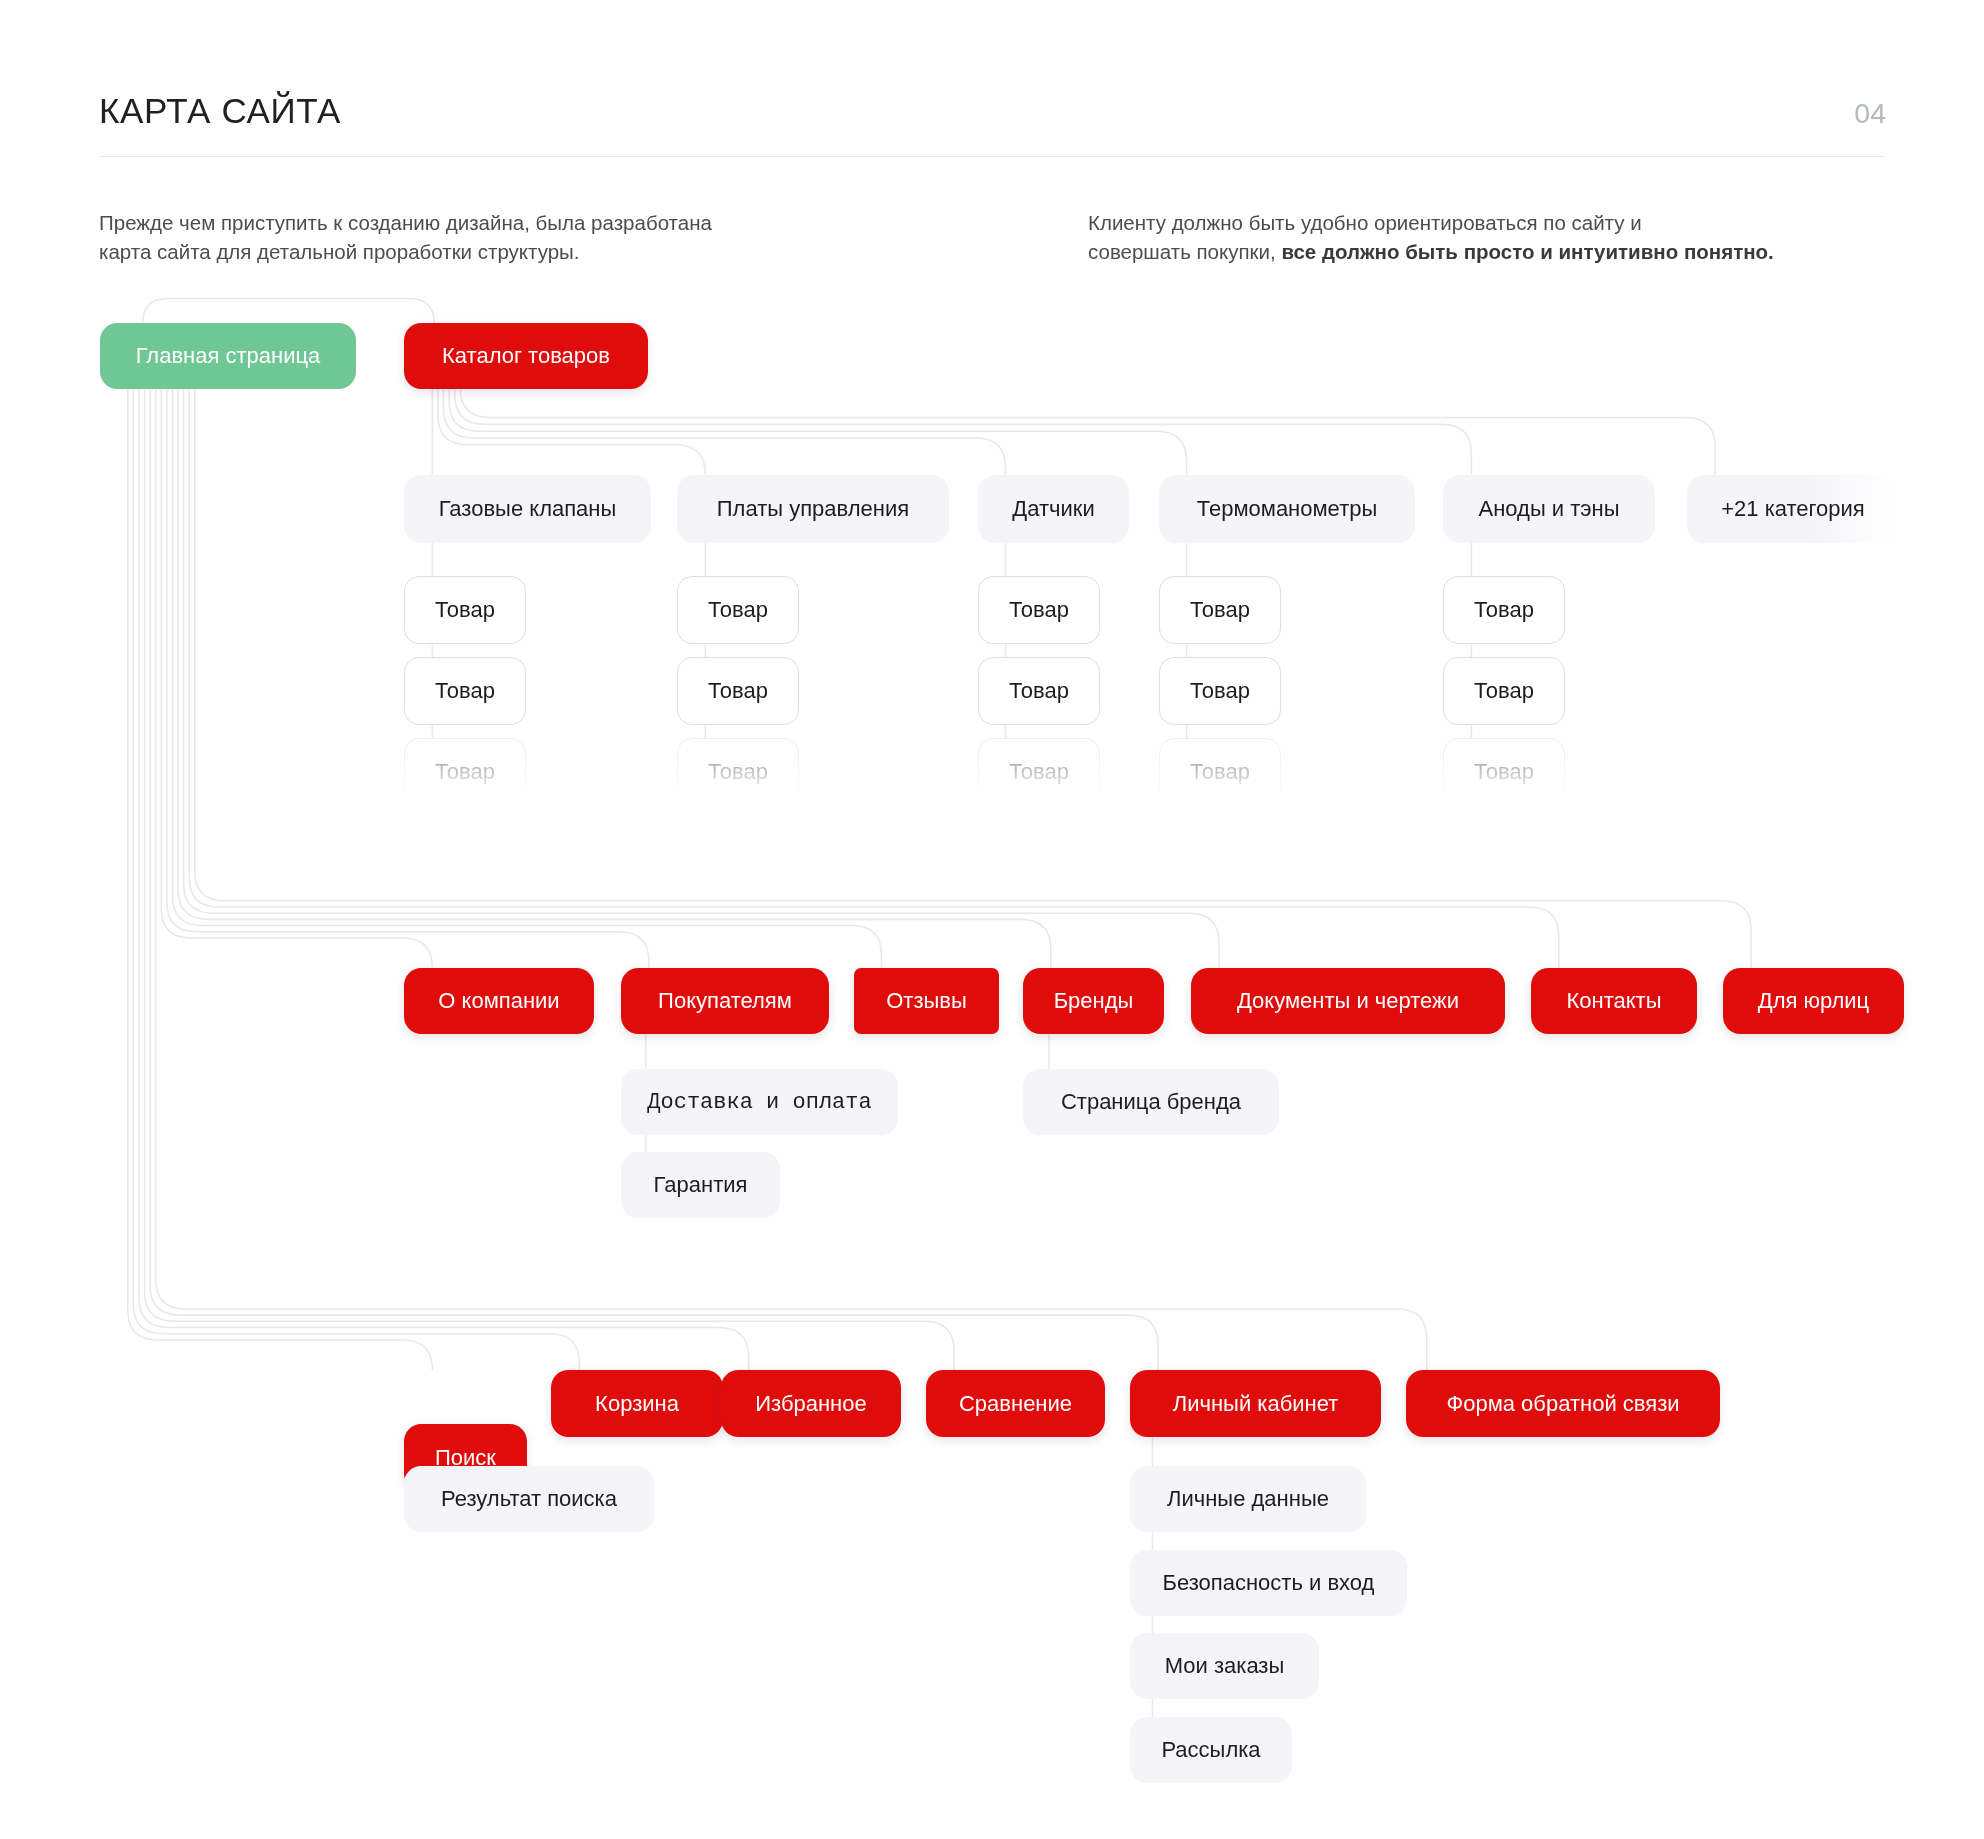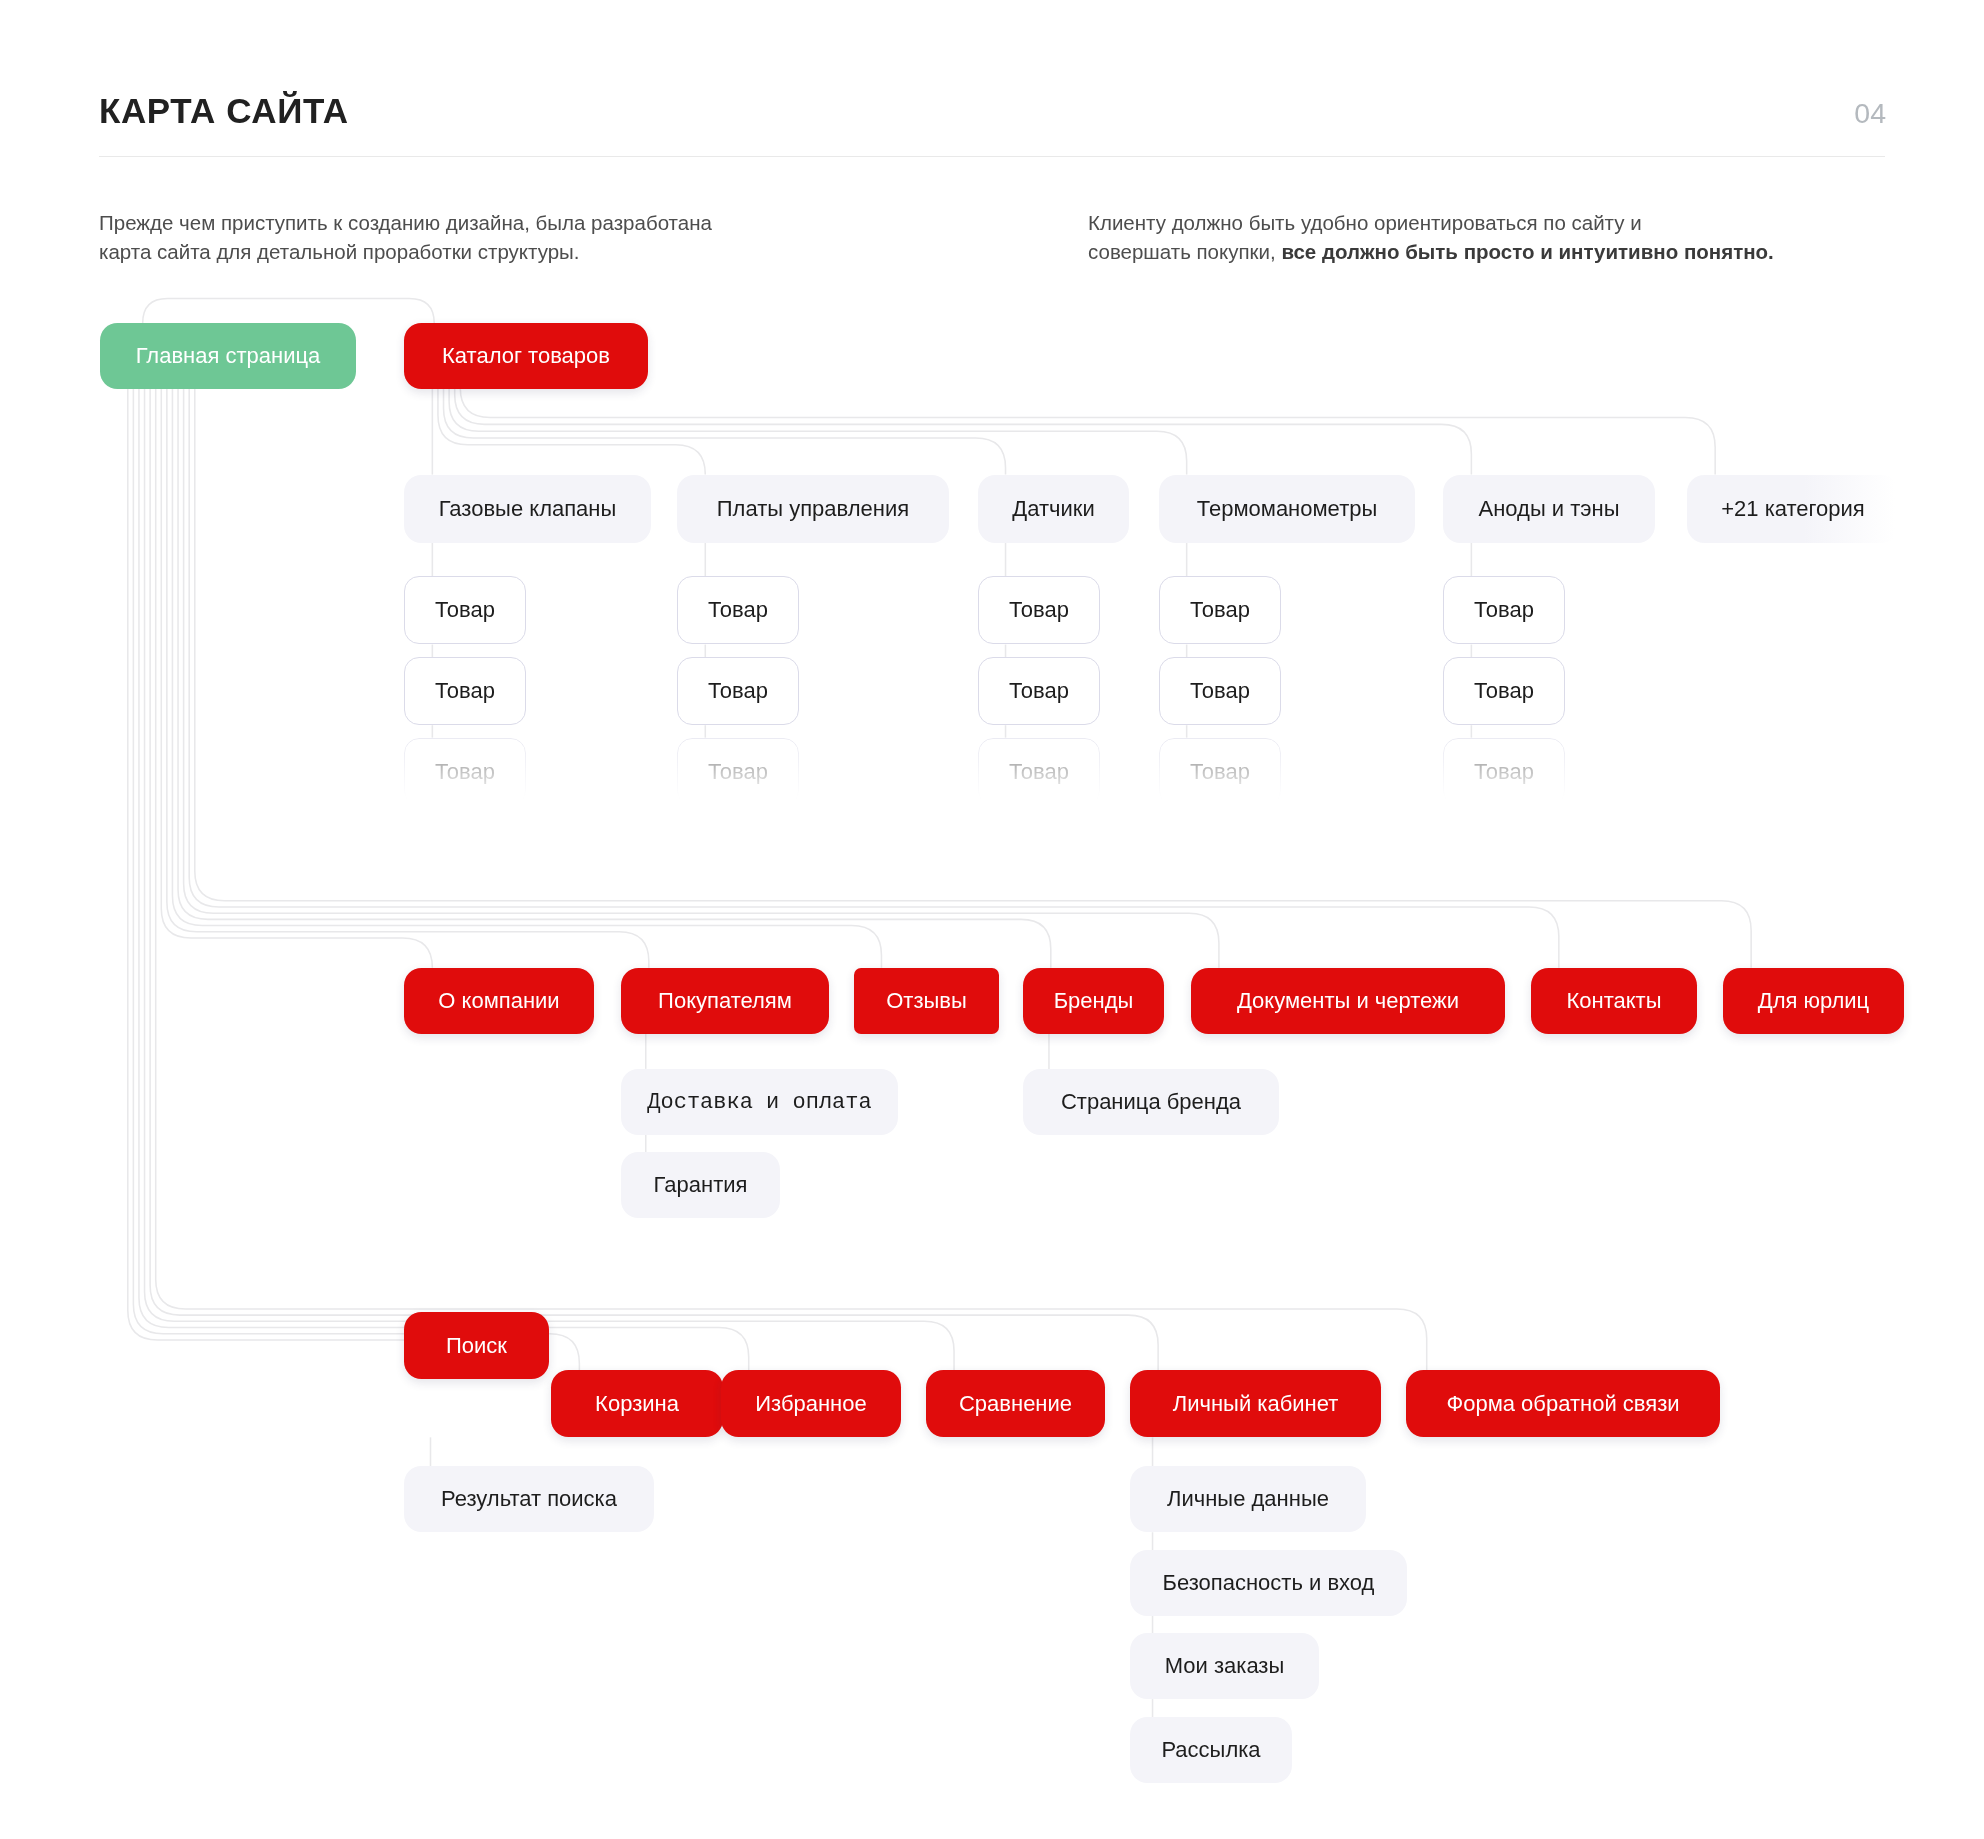--- a/index.html
+++ b/index.html
@@ -6,21 +6,21 @@
   body{
     width:1985px;height:1840px;position:relative;overflow:hidden;
     font-family:"Liberation Sans","DejaVu Sans",sans-serif;
     -webkit-font-smoothing:antialiased;
   }
   .page{position:relative;width:1985px;height:1840px;background:#fff;}
 
   
   .page-title{
     position:absolute;left:99px;top:91px;
-    font-size:35px;font-weight:700;color:#212121;letter-spacing:0.6px;
+    font-size:35px;font-weight:400;color:#212121;letter-spacing:0.6px;
   }
   .page-number{
     position:absolute;right:99px;top:97px;
     font-size:28.5px;font-weight:400;color:#b4b9be;
   }
   .header-rule{
     position:absolute;left:99px;top:156px;width:1786px;height:1.2px;
     background:#e9e9e9;
   }
   .intro{
@@ -148,21 +148,21 @@
       <div class="node red" style="left: 404px; top: 968px; width: 190px; height: 66px;">О компании</div>
       <div class="node red" style="left: 621px; top: 968px; width: 208px; height: 66px;">Покупателям</div>
       <div class="node red" style="left: 854px; top: 968px; width: 145px; height: 66px; border-radius: 7px;">Отзывы</div>
       <div class="node red" style="left: 1023px; top: 968px; width: 141px; height: 66px;">Бренды</div>
       <div class="node red" style="left: 1191px; top: 968px; width: 314px; height: 66px;">Документы и чертежи</div>
       <div class="node red" style="left: 1531px; top: 968px; width: 166px; height: 66px;">Контакты</div>
       <div class="node red" style="left: 1723px; top: 968px; width: 181px; height: 66px;">Для юрлиц</div>
       <div class="node soft" style="left: 621px; top: 1069px; width: 277px; height: 66px; font-family: Liberation Mono, monospace;">Доставка и оплата</div>
       <div class="node soft" style="left: 621px; top: 1152px; width: 159px; height: 66px;">Гарантия</div>
       <div class="node soft" style="left: 1023px; top: 1069px; width: 256px; height: 66px;">Страница бренда</div>
-      <div class="node red" style="left: 404px; top: 1312px; width: 145px; height: 67px;">Поиск</div>
+      <div class="node red" style="left: 404px; top: 1424px; width: 123px; height: 67px;">Поиск</div>
       <div class="node red" style="left: 551px; top: 1370px; width: 172px; height: 67px;">Корзина</div>
       <div class="node red" style="left: 721px; top: 1370px; width: 180px; height: 67px;">Избранное</div>
       <div class="node red" style="left: 926px; top: 1370px; width: 179px; height: 67px;">Сравнение</div>
       <div class="node red" style="left: 1130px; top: 1370px; width: 251px; height: 67px;">Личный кабинет</div>
       <div class="node red" style="left: 1406px; top: 1370px; width: 314px; height: 67px; text-align: center;">Форма обратной связи</div>
       <div class="node soft" style="left: 404px; top: 1466px; width: 250px; height: 66px;">Результат поиска</div>
       <div class="node soft" style="left: 1130px; top: 1466px; width: 236px; height: 66px;">Личные данные</div>
       <div class="node soft" style="left: 1130px; top: 1550px; width: 277px; height: 66px;">Безопасность и вход</div>
       <div class="node soft" style="left: 1130px; top: 1633px; width: 189px; height: 66px;">Мои заказы</div>
       <div class="node soft" style="left: 1130px; top: 1717px; width: 162px; height: 66px;">Рассылка</div>

